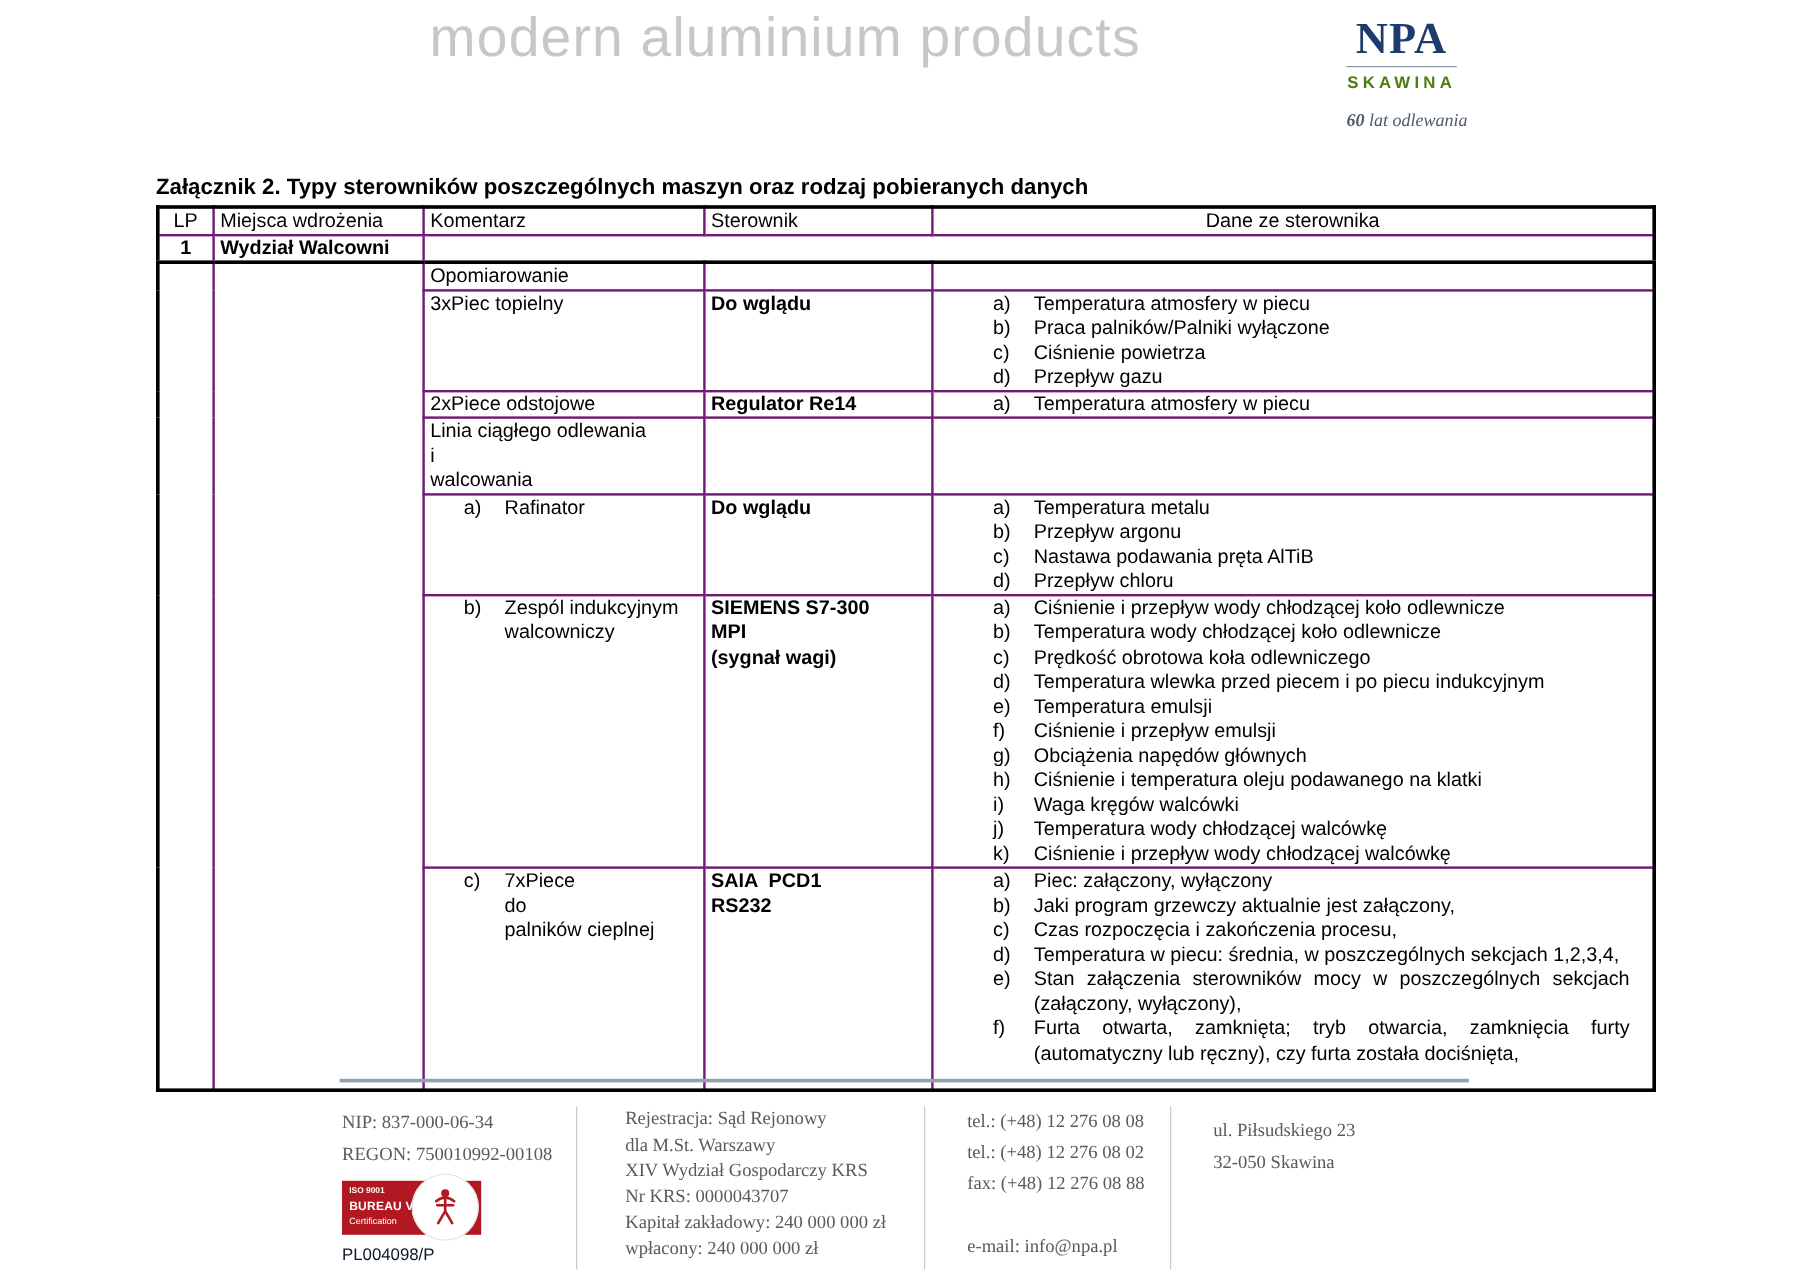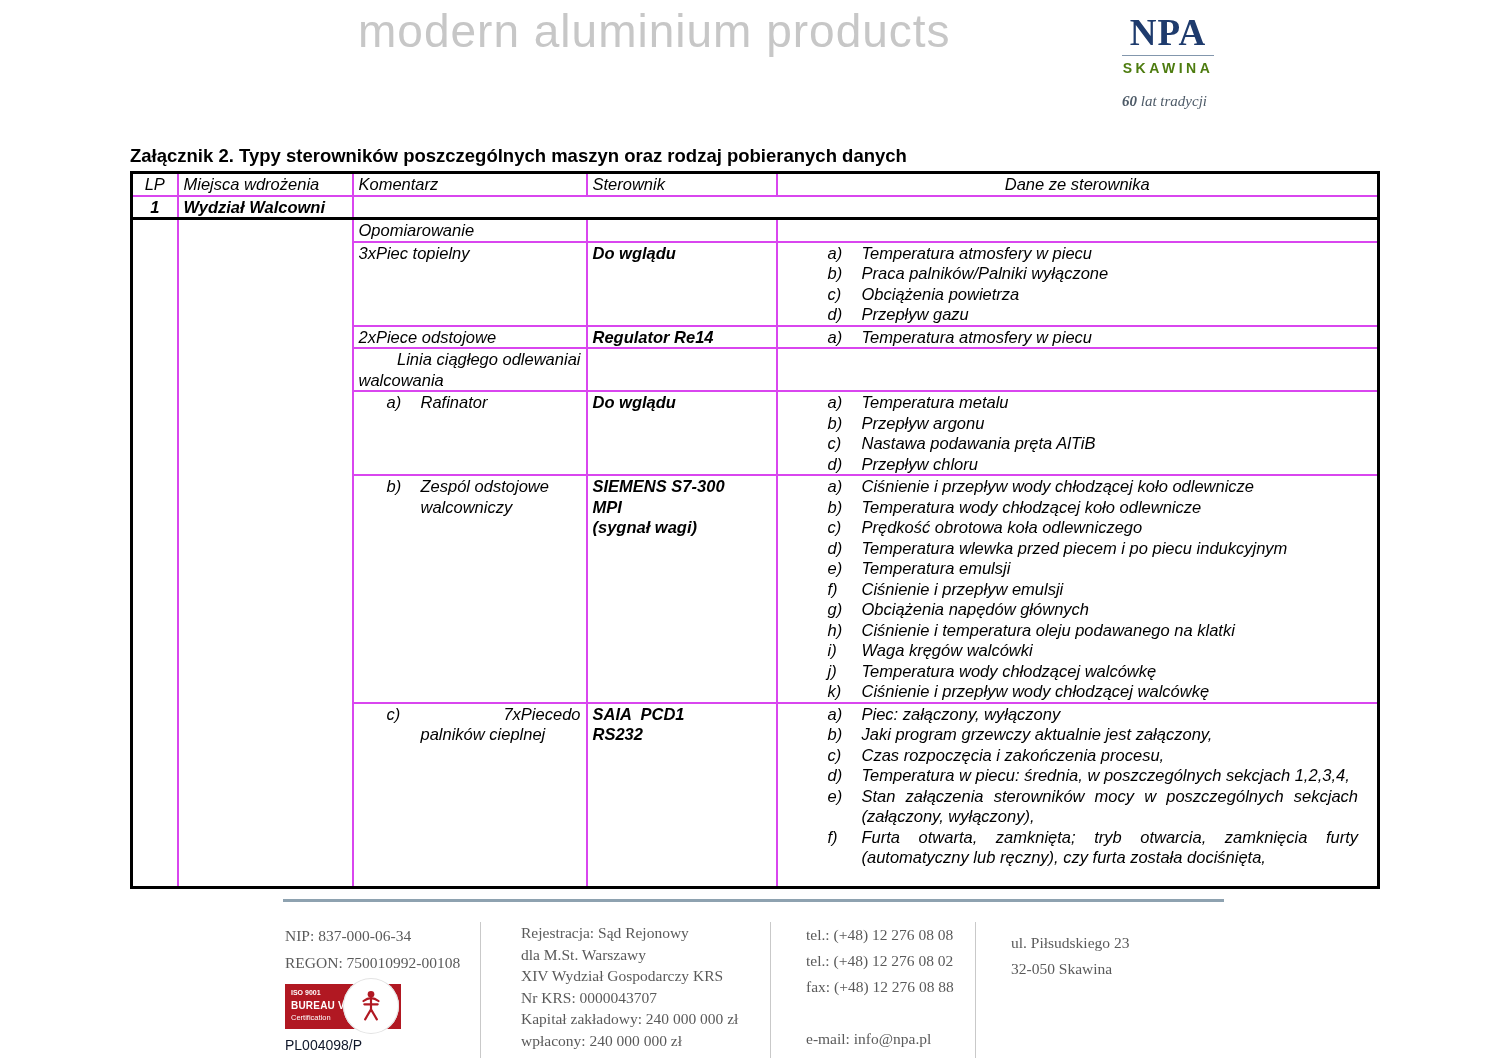--- a/index.html
+++ b/index.html
@@ -26,31 +26,31 @@
   .logo-trad b{font-style:italic;}
   
   .doc-title{position:absolute;left:130px;top:145px;font-size:18.5px;font-weight:700;}
   
   .main-table{
     position:absolute;left:130px;top:171px;width:1247px;
     border-collapse:collapse;table-layout:fixed;
     font-size:16.5px;line-height:20.5px;
     border:3px solid #000;
   }
-  .main-table th,.main-table td{border:2px solid #d946ef;padding:0 5px;vertical-align:top;font-style:italic;}
+  .main-table th,.main-table td{border:2px solid #701a75;padding:0 5px;vertical-align:top;}
   .main-table th{font-weight:400;height:20px;text-align:left;}
   th.c,td.c{text-align:center;}
   .group-row td{border-bottom:3px solid #000;font-weight:700;height:20px;}
   .span-cell{border-bottom:3px solid #000;}
   .cell-komentarz{padding:1px 5px;}
   .kom-wrap{display:flex;}
   .indent .kom-wrap{padding-left:28px;}
   .kom-label{width:34px;flex:none;}
   .kom-lines{flex:1;white-space:pre-wrap;}
-  .split-line{display:flex;justify-content:flex-end;white-space:normal;}
+  .split-line{display:flex;justify-content:flex-end;white-space:normal;flex-direction:column;}
   .cell-sterownik{font-weight:700;padding:1px 5px;white-space:pre-wrap;}
   .cell-dane{padding:1px 0;}
   .dane-item{display:flex;padding-left:45px;padding-right:14px;}
   .dane-letter{width:34px;flex:none;}
   .dane-text{flex:1;text-align:justify;}
   
   .footer-rule{position:absolute;left:283px;top:899px;width:941px;height:3px;background:#8ea2b0;}
   .footer{position:absolute;left:285px;top:922px;display:flex;align-items:stretch;
     font-family:"Liberation Serif", serif;font-size:15.5px;color:#5a5a5a;}
   .fcol{min-height:118px;}
@@ -74,21 +74,21 @@
   .cert-no{font-family:"Liberation Sans",sans-serif;font-size:14px;color:#0f172a;line-height:20px;margin-top:2px;}
 </style>
 </head>
 <body>
 
 <div class="tagline">modern aluminium products</div>
 <div class="logo">
   <div class="logo-npa">NPA</div>
   <div class="logo-line"></div>
   <div class="logo-city">SKAWINA</div>
-  <div class="logo-trad"><b>60</b><span> lat tradycji</span></div>
+  <div class="logo-trad"><b>60</b><span> lat odlewania</span></div>
 </div>
 
 <div class="doc-title">Załącznik 2. Typy sterowników poszczególnych maszyn oraz rodzaj pobieranych danych</div>
 
 <table class="main-table">
   <colgroup>
     <col style="width:46px">
       <col style="width:175px">
       <col style="width:234px">
       <col style="width:190px">
@@ -131,21 +131,21 @@
           <div class="dane-item">
             <span class="dane-letter">a)</span>
             <div class="dane-text">Temperatura atmosfery w piecu</div>
           </div>
           <div class="dane-item">
             <span class="dane-letter">b)</span>
             <div class="dane-text">Praca palników/Palniki wyłączone</div>
           </div>
           <div class="dane-item">
             <span class="dane-letter">c)</span>
-            <div class="dane-text">Obciążenia powietrza</div>
+            <div class="dane-text">Ciśnienie powietrza</div>
           </div>
           <div class="dane-item">
             <span class="dane-letter">d)</span>
             <div class="dane-text">Przepływ gazu</div>
           </div>
         </td>
       </tr>
       <tr style="height: 22px;">
         <td class="cell-komentarz">
           <div class="kom-wrap">
@@ -196,21 +196,21 @@
           <div class="dane-item">
             <span class="dane-letter">d)</span>
             <div class="dane-text">Przepływ chloru</div>
           </div>
         </td>
       </tr>
       <tr style="height: 225px;">
         <td class="cell-komentarz indent">
           <div class="kom-wrap">
             <span class="kom-label">b)</span>
-            <div class="kom-lines"><div>Zespól odstojowe</div><div>walcowniczy</div></div>
+            <div class="kom-lines"><div>Zespól indukcyjnym</div><div>walcowniczy</div></div>
           </div>
         </td>
         <td class="cell-sterownik"><div>SIEMENS S7-300</div><div>MPI</div><div>(sygnał wagi)</div></td>
         <td class="cell-dane">
           <div class="dane-item">
             <span class="dane-letter">a)</span>
             <div class="dane-text">Ciśnienie i przepływ wody chłodzącej koło odlewnicze</div>
           </div>
           <div class="dane-item">
             <span class="dane-letter">b)</span>

